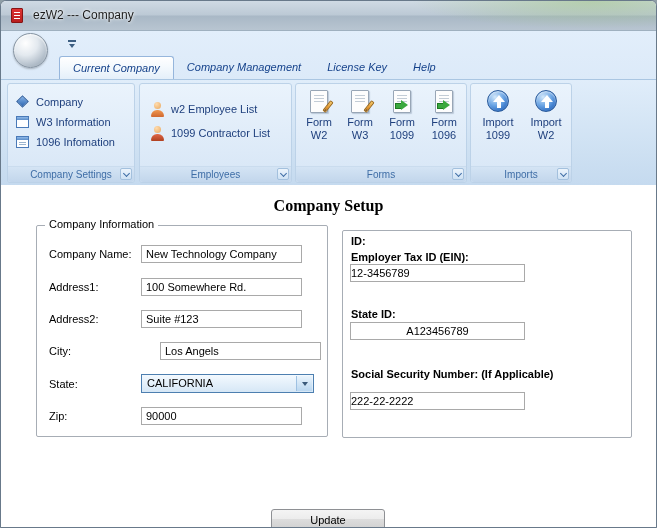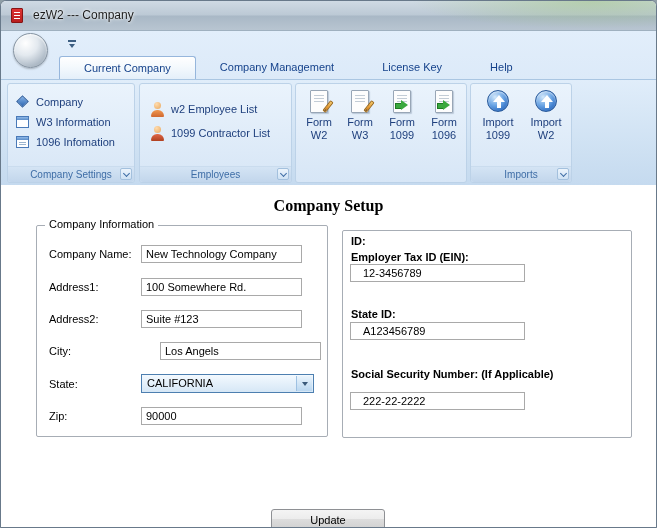--- a/index.html
+++ b/index.html
@@ -28,21 +28,21 @@
     background:linear-gradient(to bottom,#e2eefb,#cfe1f3); border-bottom:1px solid #93afd0; }
   .orb { position:absolute; left:12px; top:2px; width:35px; height:35px; border-radius:50%;
     background:radial-gradient(circle at 35% 28%, #ffffff, #e3e9ef 38%, #b0bcc8 72%, #8d9aa8);
     border:1px solid #8694a2; box-shadow:inset 0 1px 2px #fff, 0 1px 2px rgba(0,0,0,.25); }
   .qat { position:absolute; left:63px; top:7px; width:15px; height:16px; }
   .qat-bar { display:block; width:8px; height:2px; background:#3c5e82; margin:2px auto 2px; }
   .qat-arrow { display:block; width:0; height:0; border-left:3px solid transparent;
     border-right:3px solid transparent; border-top:4px solid #3c5e82; margin:0 auto; }
 
   .tabs { position:absolute; left:58px; top:25px; height:23px; display:flex; }
-  .tab { padding:0 24px; line-height:22px; font-size:11px; color:#15428b; white-space:nowrap; }
+  .tab { padding:0 13px; line-height:22px; font-size:11px; color:#15428b; white-space:nowrap;font-style:italic; }
   .tab.active { background:linear-gradient(to bottom,#ffffff,#f4f9fd 45%,#e4effa);
     border:1px solid #96b6dc; border-bottom:none; border-radius:3px 3px 0 0; color:#15428b; }
 
   .groups { position:absolute; left:0; top:48px; width:100%; height:106px;
     background:linear-gradient(to bottom,#e0edfa,#cde0f2 70%,#c5daef); border-top:1px solid #aac6e2; }
   .group { position:absolute; top:3px; height:100px; border:1px solid #bcd2e8; border-radius:3px;
     background:linear-gradient(to bottom,#eaf3fc,#d7e6f6); }
   .g1 { left:6px;  width:128px; }
   .g2 { left:138px; width:153px; }
   .g3 { left:294px; width:172px; }
@@ -119,21 +119,21 @@
   .combo-arrow-btn { position:absolute; right:1px; top:1px; bottom:1px; width:16px;
     background:linear-gradient(to bottom,#eaf4fc,#bad7f0); border-left:1px solid #9ec1e2;
     display:flex; align-items:center; justify-content:center; }
   .combo-arrow-btn::after { content:""; width:0; height:0; border-left:3px solid transparent;
     border-right:3px solid transparent; border-top:4px solid #3a5a7a; }
 
   .id-box { position:absolute; left:341px; top:41px; width:290px; height:208px;
     border:1px solid #a7adb5; border-radius:2px; }
   .idl { position:absolute; left:8px; font-size:11px; color:#000; white-space:nowrap;font-weight:bold; }
   .idi { position:absolute; left:7px; width:175px; height:18px; border:1px solid #a9a9a9;
-    font-size:11px; padding:1px 12px; font-family:"Liberation Sans", sans-serif; background:#fff; color:#000; }
+    font-size:11px; padding:1px 0; font-family:"Liberation Sans", sans-serif; background:#fff; color:#000; }
 
   .update-btn { position:absolute; left:270px; top:300px; width:114px; height:22px;
     border:1px solid #8e9094; border-radius:3px; font-size:11px; color:#000;
     font-family:"Liberation Sans", sans-serif;
     background:linear-gradient(to bottom,#f4f4f4,#ececec 45%,#dddddd 46%,#cfcfcf);margin-top:20px; }
 </style>
 </head>
 <body>
 
 <div id="window">
@@ -216,20 +216,24 @@
         <div class="big-btn" style="left:86px;width:40px">
           <span class="bicon-wrap"><span class="ico-doc"><span class="acc-garrow"></span></span></span>
           <span class="bline">Form</span>
           <span class="bline">1099</span>
         </div>
         <div class="big-btn" style="left:128px;width:40px">
           <span class="bicon-wrap"><span class="ico-doc"><span class="acc-garrow"></span></span></span>
           <span class="bline">Form</span>
           <span class="bline">1096</span>
         </div>
+        <div class="group-footer">
+          <span>Forms</span>
+          <span class="launcher"></span>
+        </div>
       </div>
 
       <div class="group g4">
         <div class="big-btn" style="left:5px;width:44px">
           <span class="bicon-wrap"><span class="ico-import"></span></span>
           <span class="bline">Import</span>
           <span class="bline">1099</span>
         </div>
         <div class="big-btn" style="left:53px;width:44px">
           <span class="bicon-wrap"><span class="ico-import"></span></span>
@@ -273,21 +277,21 @@
       <input class="fi" style="top: 181px;" value="90000">
     </div>
 
     <div class="id-box">
       <span class="idl" style="top:4px">ID:</span>
 
       <span class="idl" style="top:20px">Employer Tax ID (EIN):</span>
       <input class="idi" style="top: 33px;" value="12-3456789">
 
       <span class="idl" style="top:77px">State ID:</span>
-      <input class="idi" style="top: 91px;" value="A123456789">
+      <input class="idi" style="top: 91px; text-align: center;" value="A123456789">
 
       <span class="idl" style="top:137px">Social Security Number: (If Applicable)</span>
       <input class="idi" style="top: 161px;" value="222-22-2222">
     </div>
 
     <button class="update-btn">Update</button>
   </div>
 
 </div>
 

